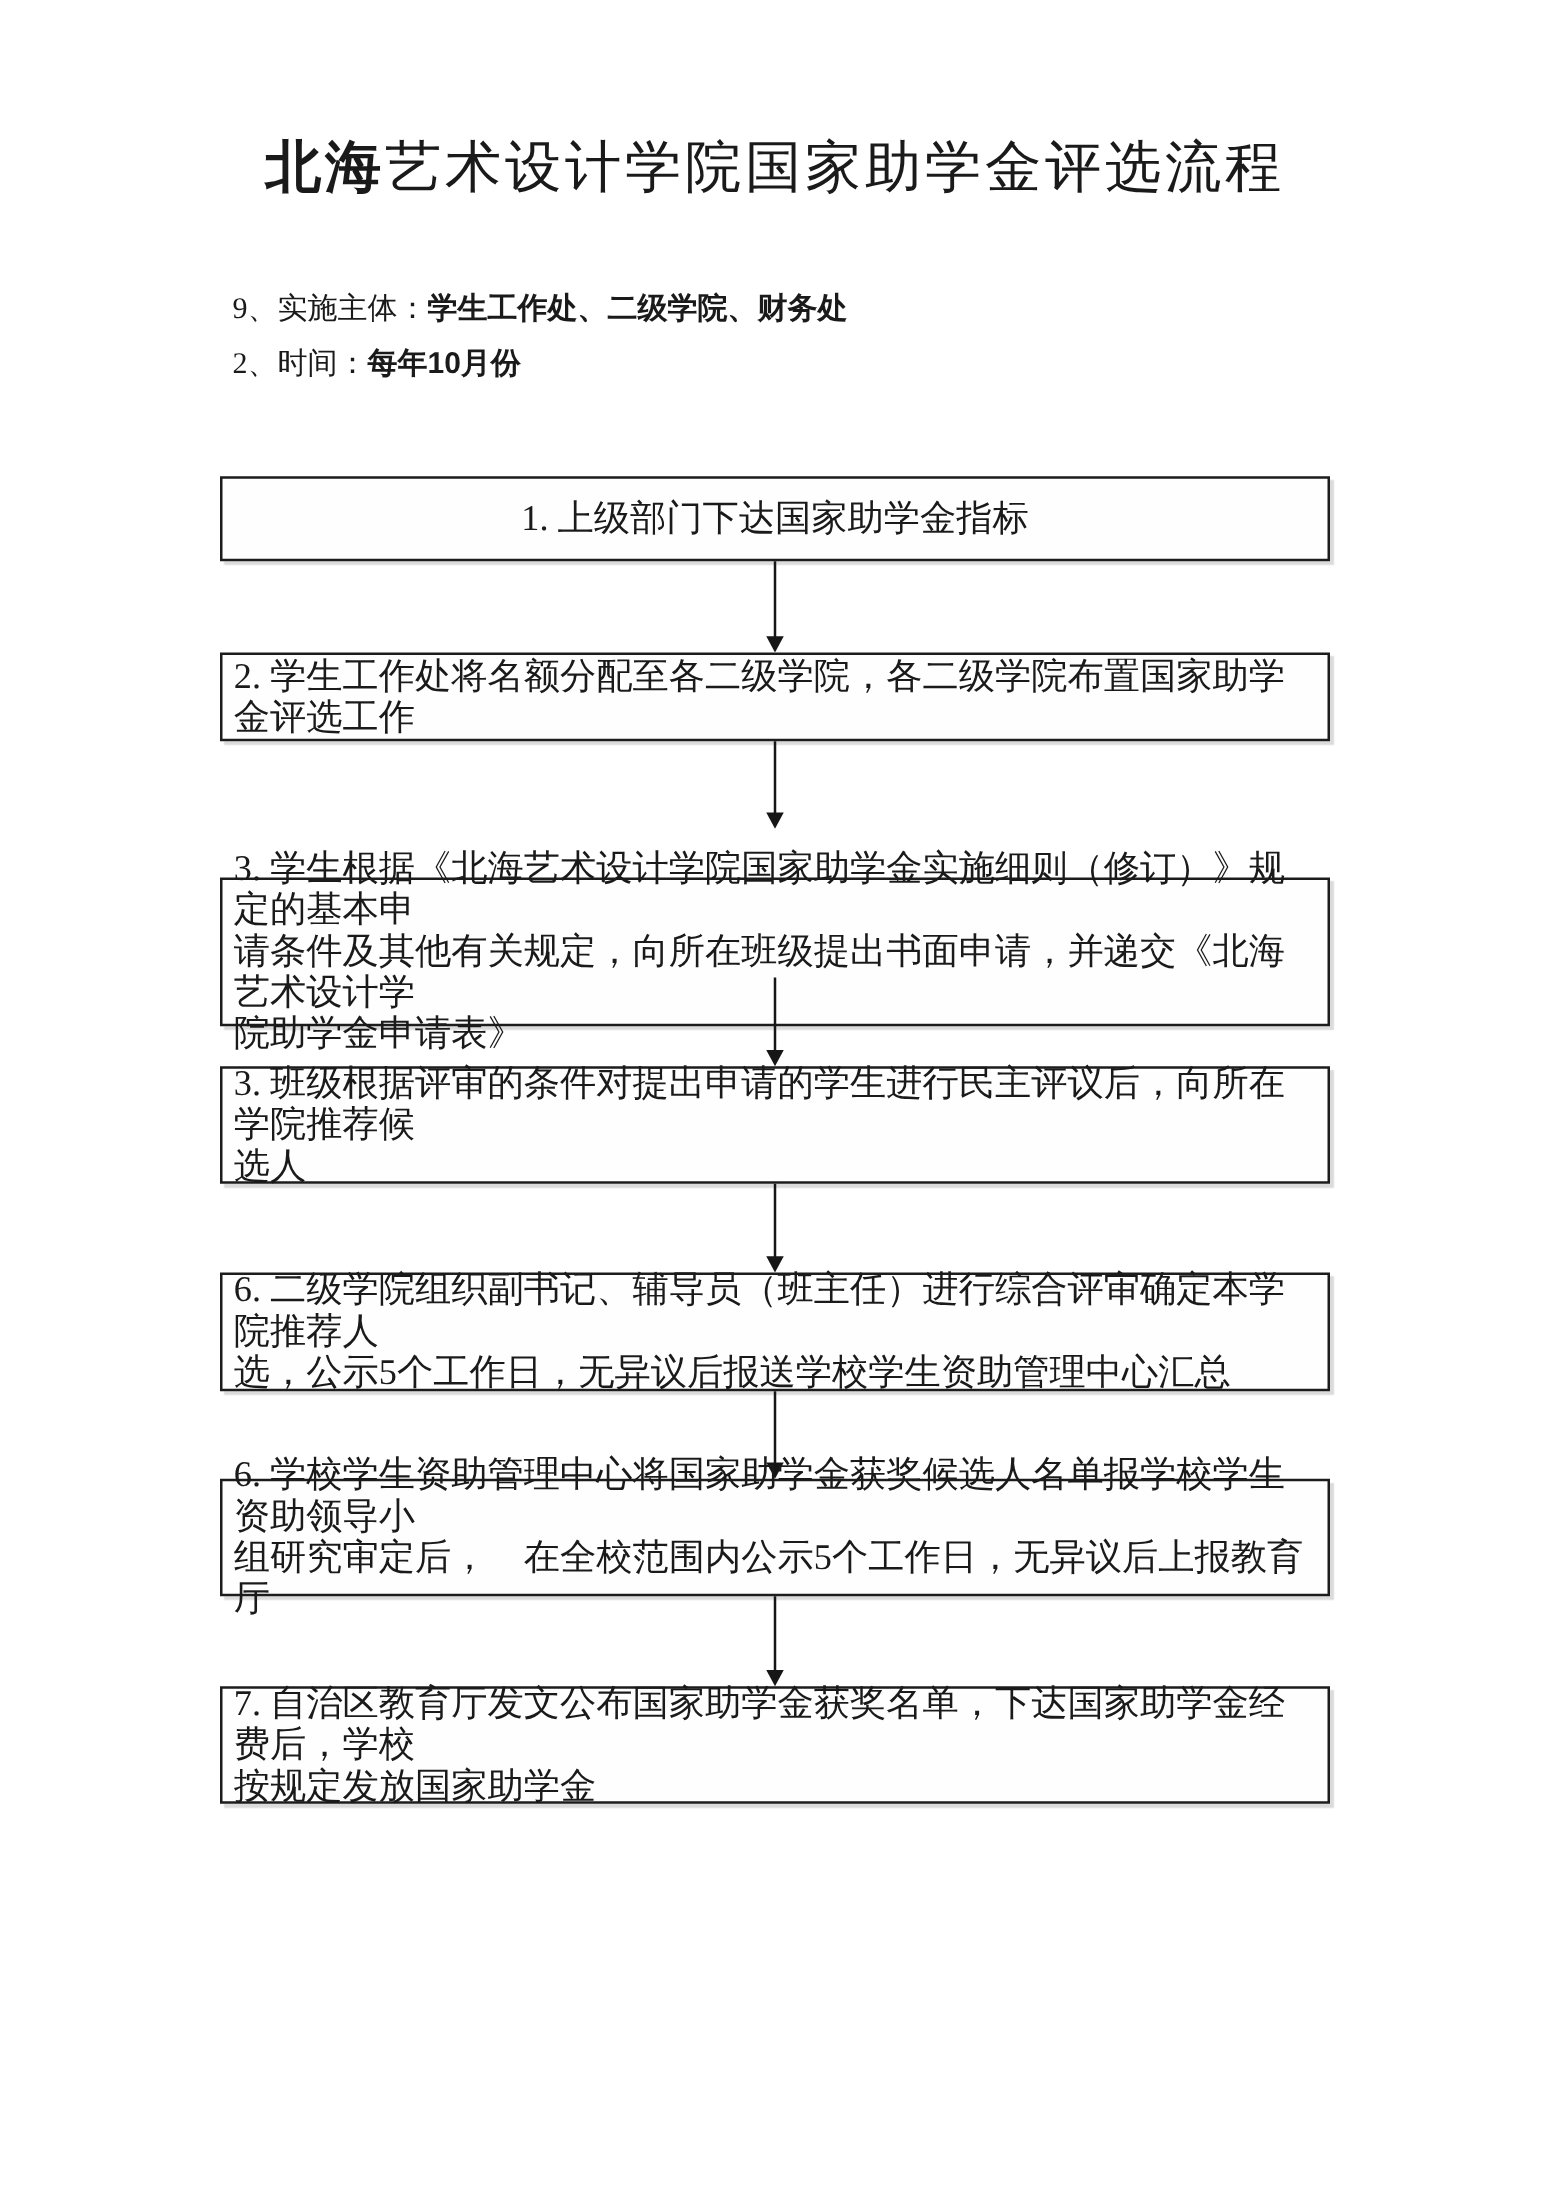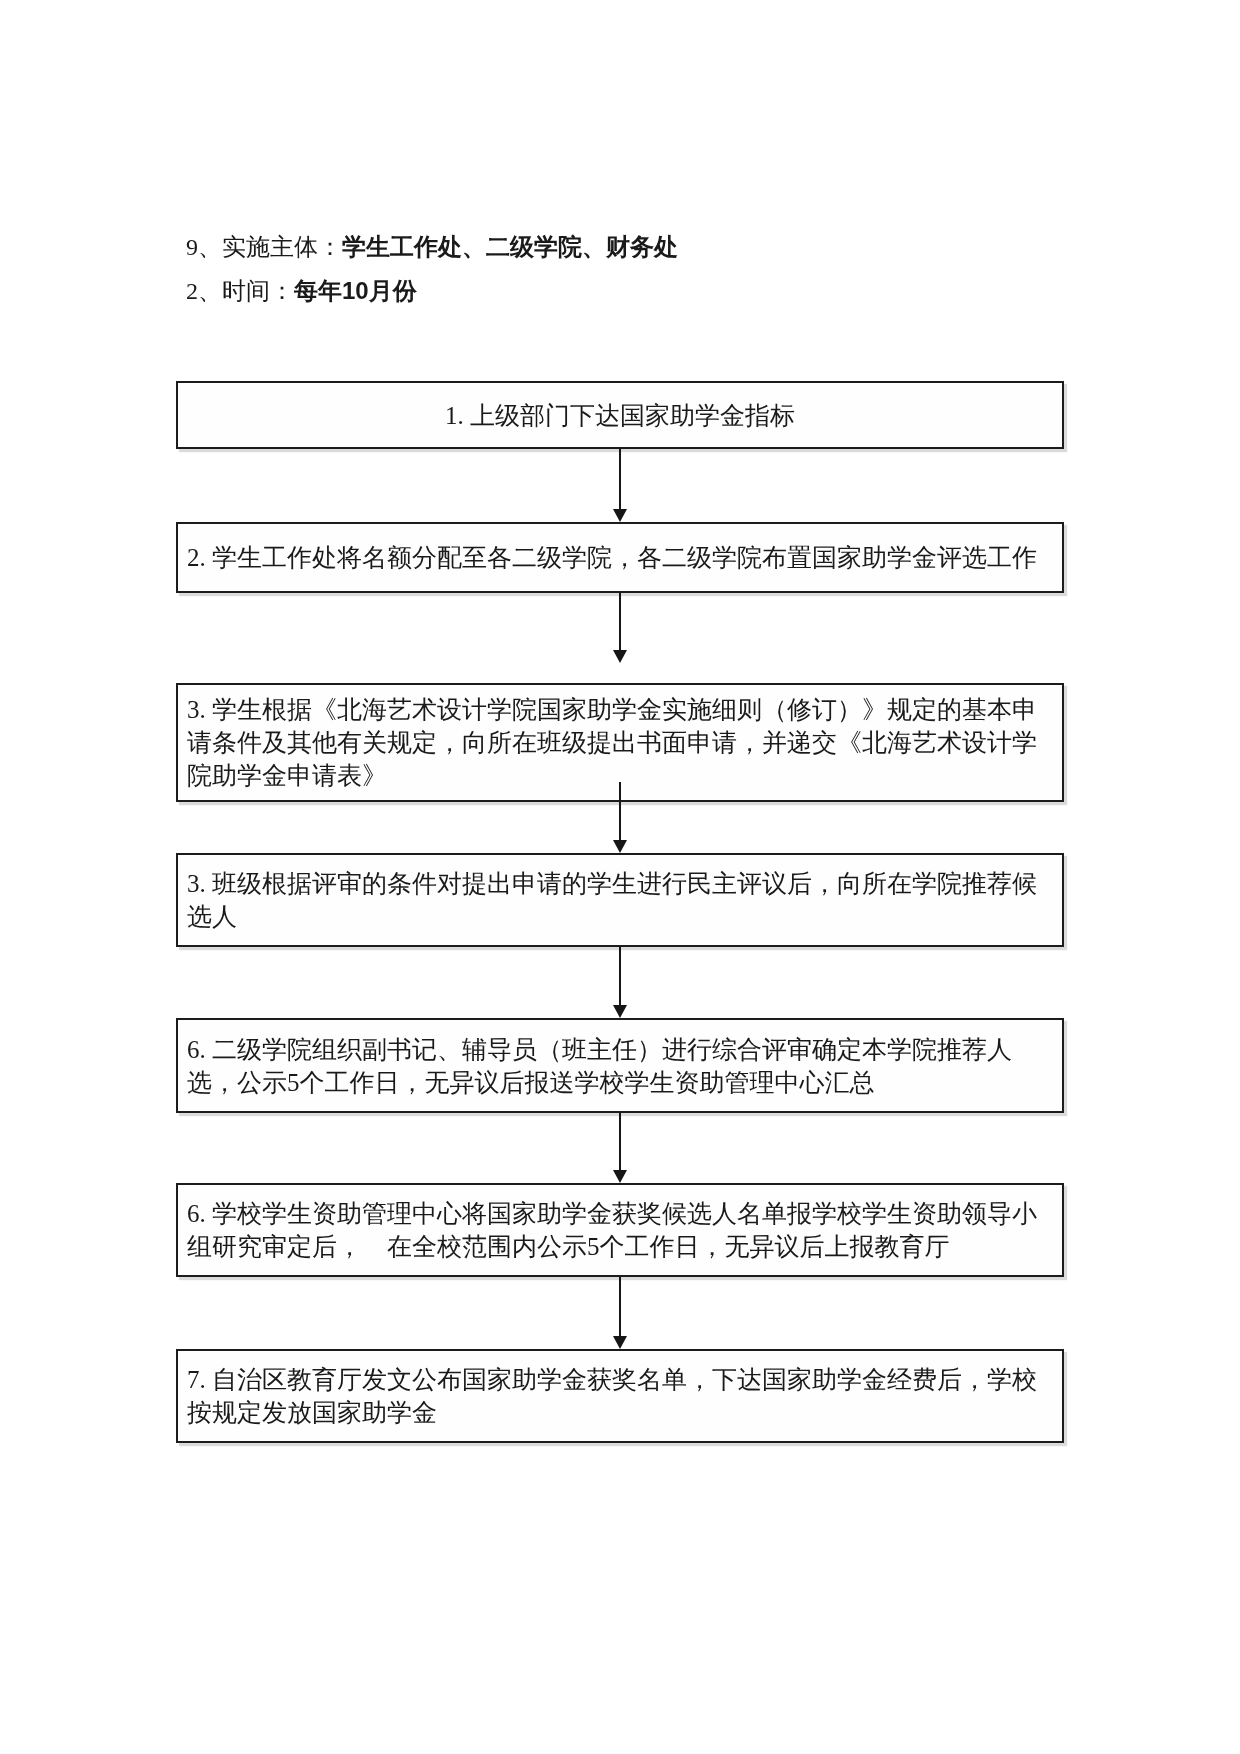--- a/index.html
+++ b/index.html
@@ -58,29 +58,29 @@
     width: 888px;
     background: #fffefe;
     border: 2px solid #1c1c1c;
     box-shadow: 3px 3px 1px rgba(0,0,0,0.14);
     display: flex;
     align-items: center;
   }
   .step p {
     width: 100%;
     padding: 0 9px;
-    font-size: 25px;
+    font-size: 29px;
     line-height: 33px;
     white-space: pre-wrap;
     text-align: left;
   }
   .step.center p { text-align: center; }
   .step-1 { top: 381px;  height: 68px; }
   .step-2 { top: 522px;  height: 71px; }
-  .step-3 { top: 683px;  height: 119px; }
+  .step-3 { top: 702px;  height: 119px; }
   .step-4 { top: 853px;  height: 94px; }
   .step-5 { top: 1018px; height: 95px; }
   .step-6 { top: 1183px; height: 94px; }
   .step-7 { top: 1349px; height: 94px; }
   
   .arrow {
     position: absolute;
     left: 612px;          
     width: 16px;
   }
@@ -103,20 +103,21 @@
   .arrow-3 { top: 782px;  height: 71px; }
   .arrow-4 { top: 947px;  height: 71px; }
   .arrow-5 { top: 1113px; height: 70px; }
   .arrow-6 { top: 1277px; height: 72px; }
 </style>
 </head>
 <body>
 
 <div class="page">
 
+  <h1 class="doc-title"><span class="title-strong">北海</span><span class="title-rest">艺术设计学院国家助学金评选流程</span></h1>
 
   <div class="meta meta-1"><span class="meta-prefix">9、实施主体：</span><span class="meta-value">学生工作处、二级学院、财务处</span></div>
 
   <div class="meta meta-2"><span class="meta-prefix">2、时间：</span><span class="meta-value">每年10月份</span></div>
 
   <div class="step step-1 center">
     <p>1. 上级部门下达国家助学金指标</p>
   </div>
 
   <div class="arrow arrow-1">

